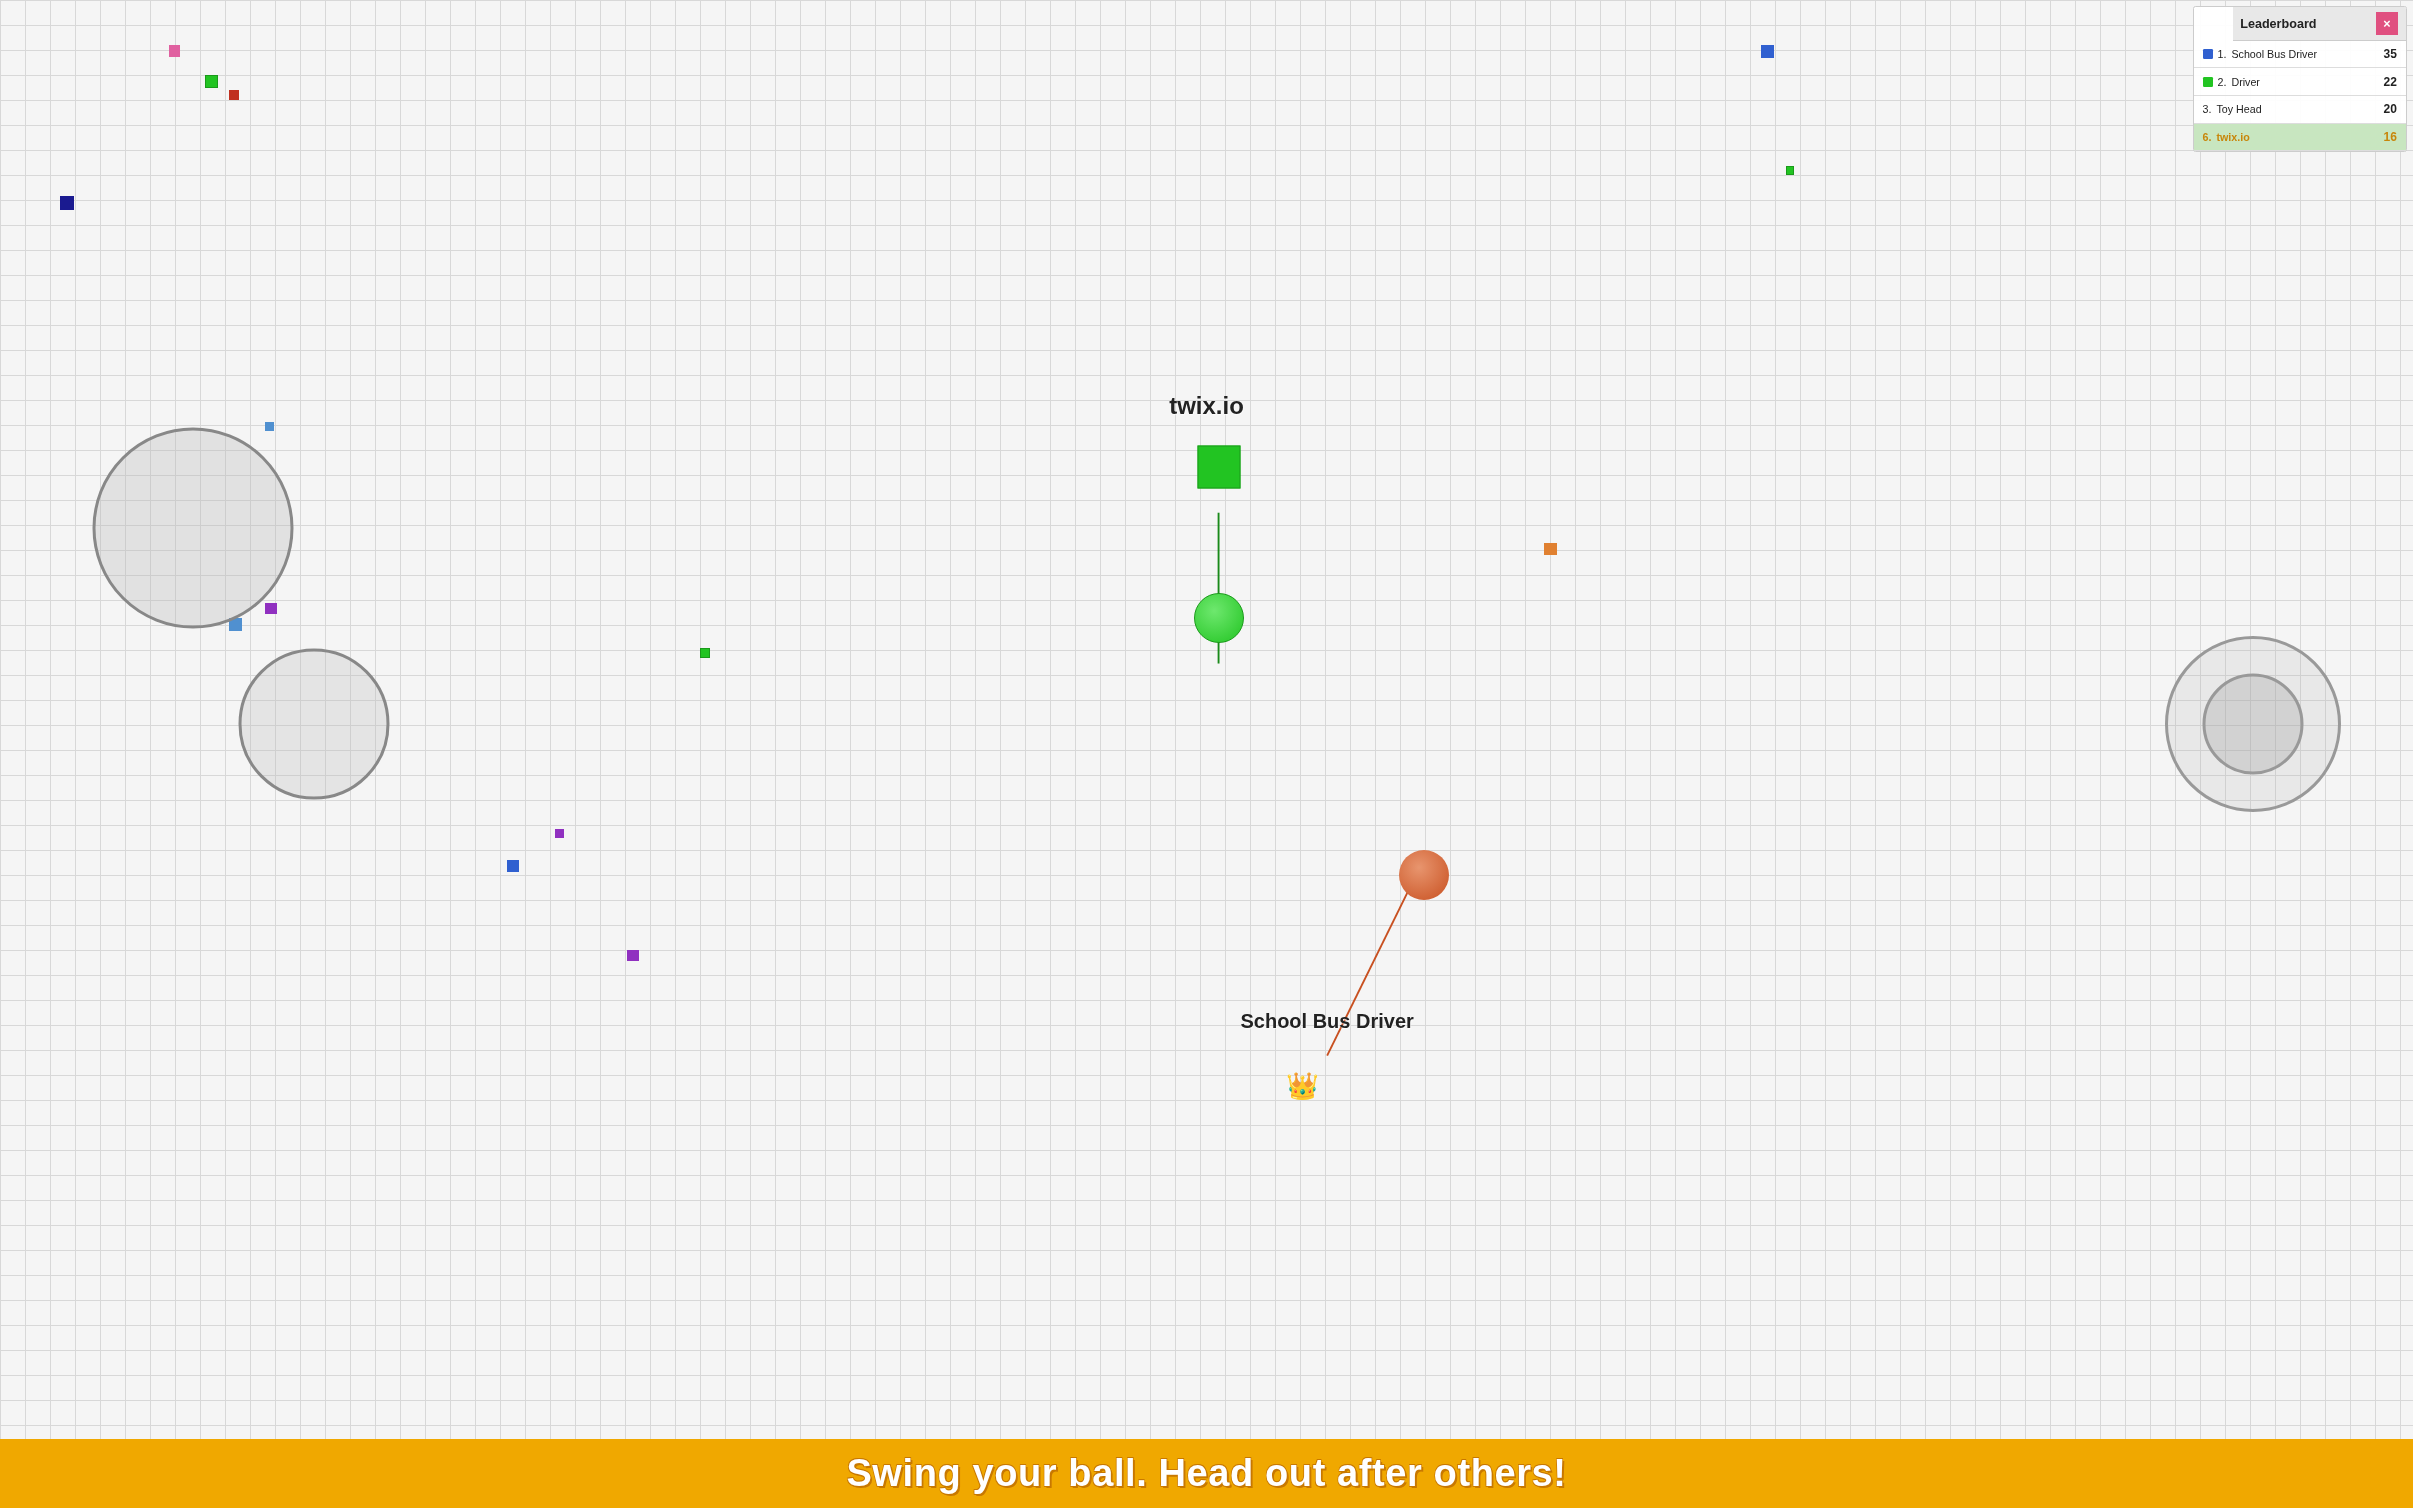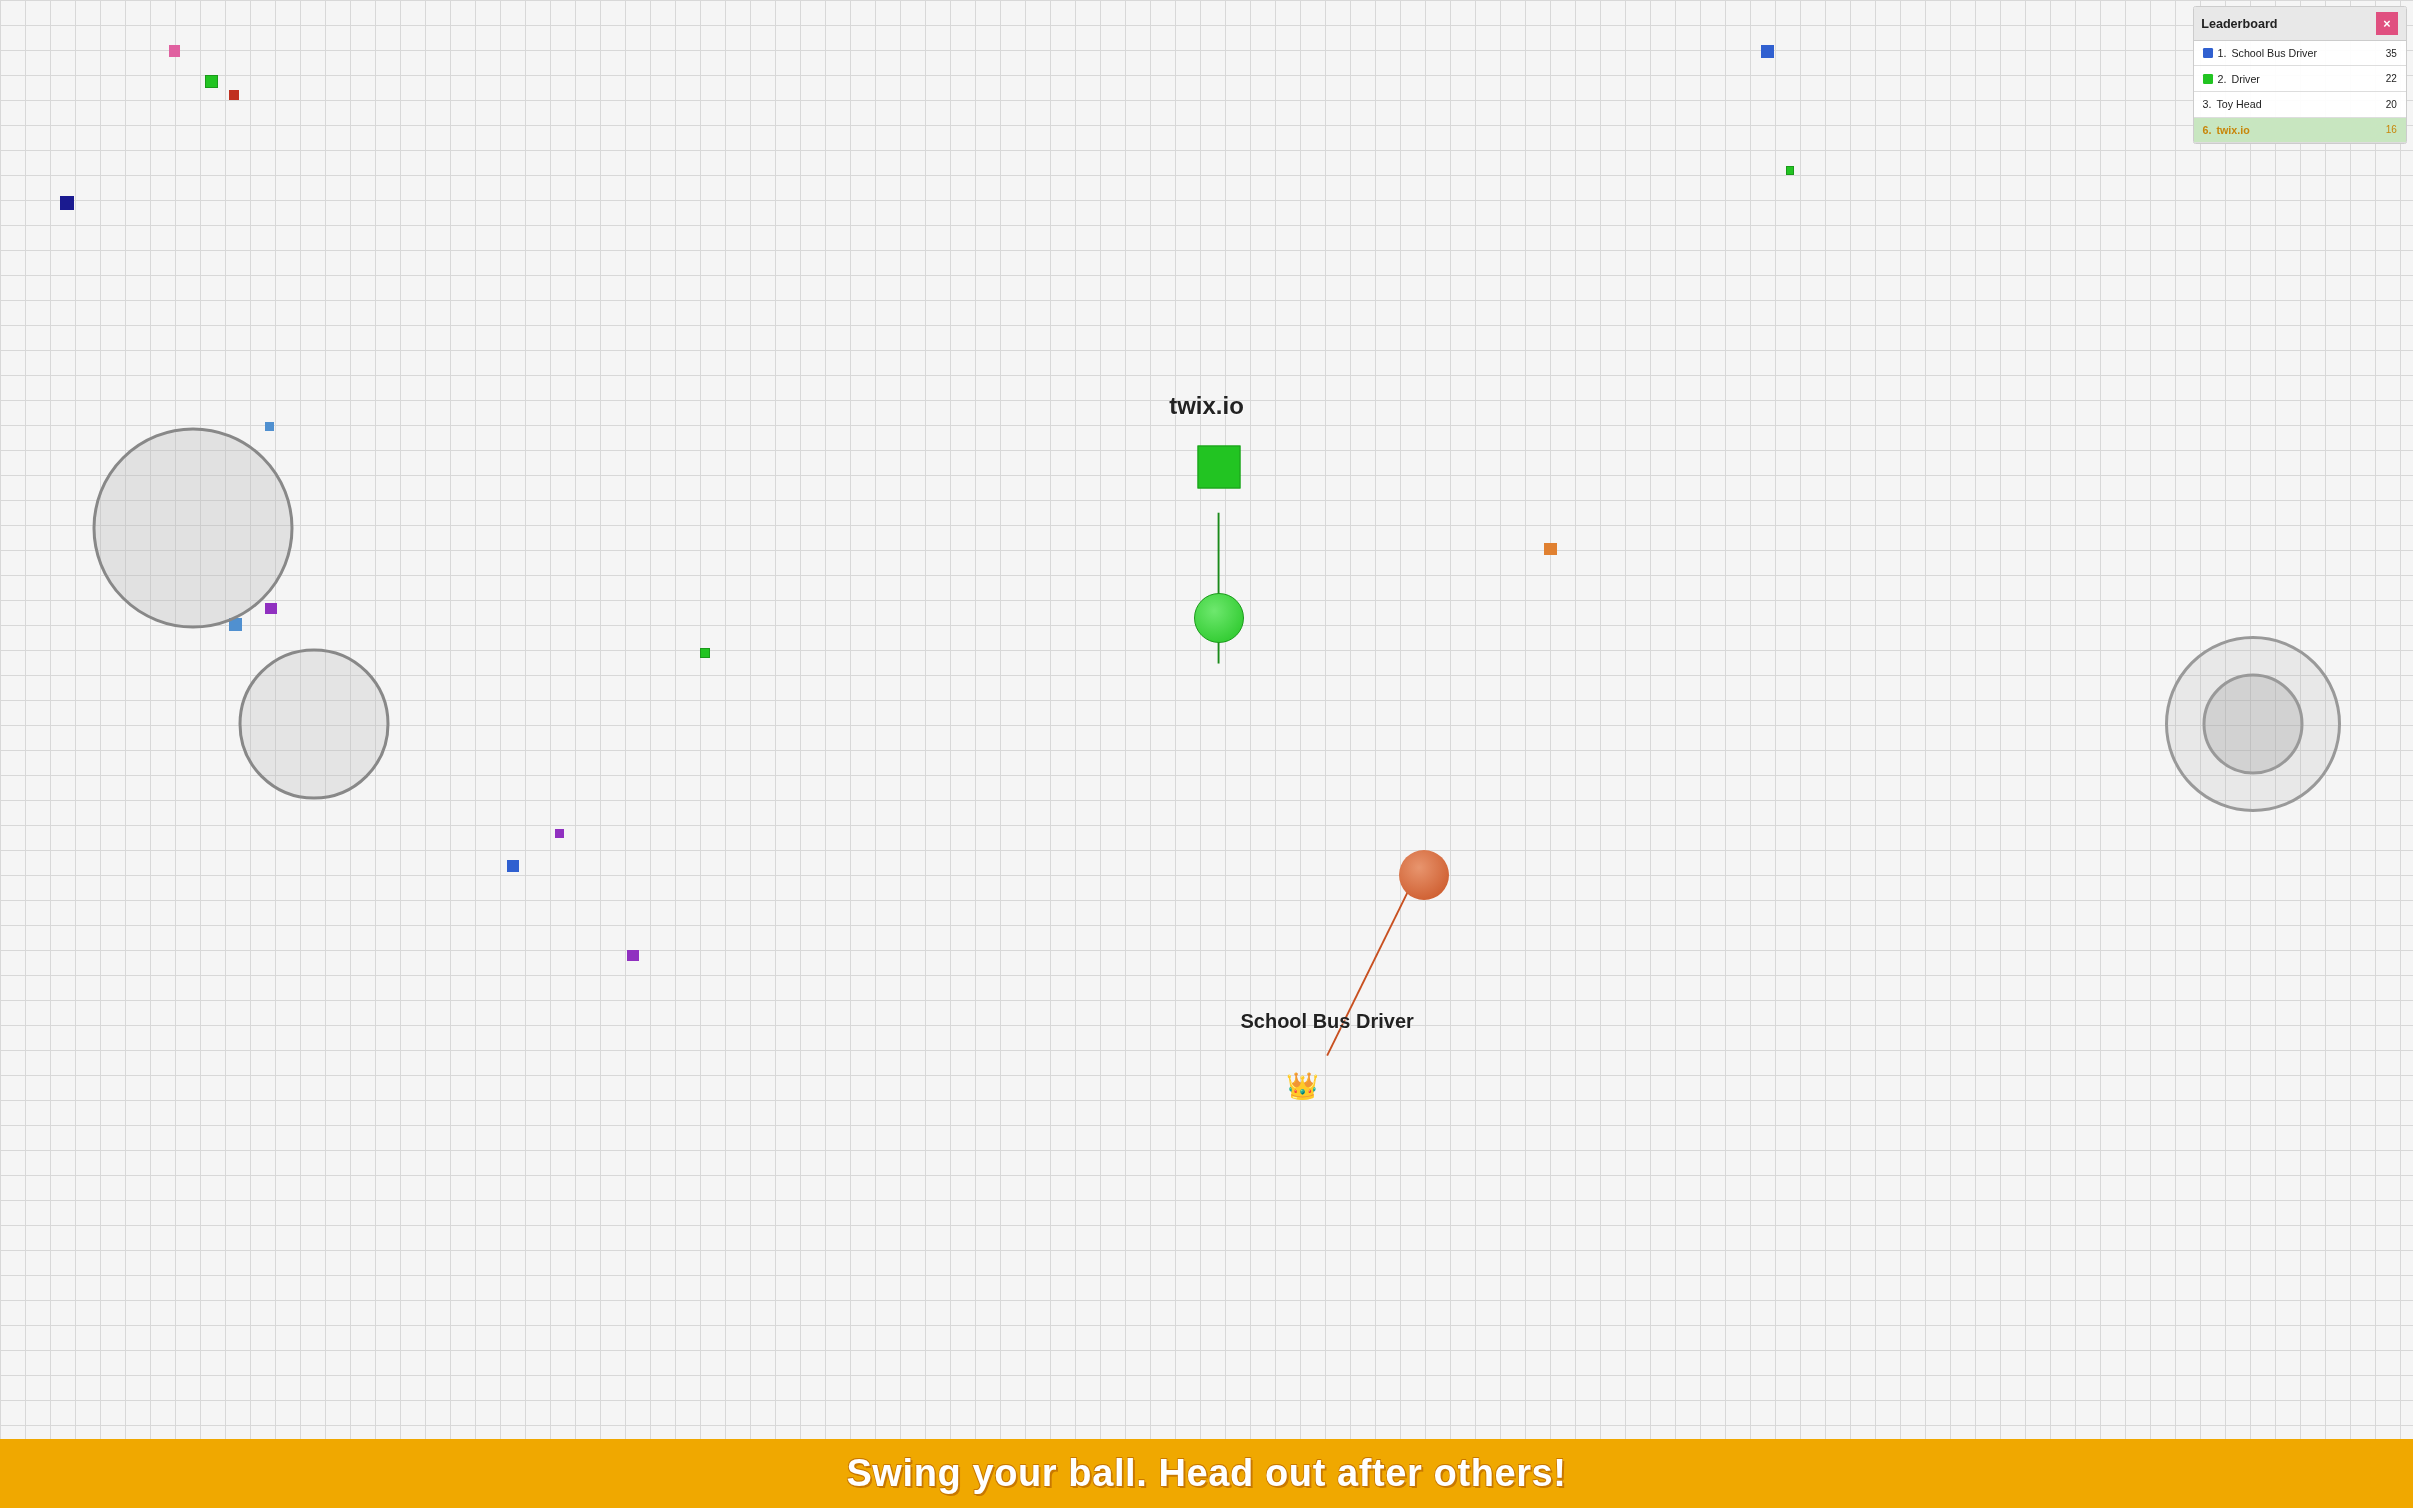--- a/index.html
+++ b/index.html
@@ -37,20 +37,21 @@
       overflow: hidden;
       font-family: Arial, sans-serif;
     }
     #leaderboard-header {
       display: flex;
       align-items: center;
       justify-content: space-between;
       background: #e8e8e8;
       padding: 5px 7.5px;
       border-bottom: 0.6px solid #ccc;
+      margin-left: 39px;
     }
     #leaderboard-title {
       font-size: 12.6px;
       font-weight: bold;
       color: #222;
     }
     #leaderboard-close-btn {
       width: 22.6px;
       height: 22.6px;
       background: #e05080;
@@ -79,22 +80,22 @@
       align-items: center;
       gap: 5px;
     }
     .lb-color-dot {
       width: 10px;
       height: 10px;
       border-radius: 1.3px;
       display: inline-block;
     }
     .lb-score {
-      font-weight: normal;
-      font-size: 10px;
+      font-weight: bold;
+      font-size: 12px;
     }
     
     .entity-label {
       position: absolute;
       font-family: Arial, sans-serif;
       font-weight: bold;
       color: #222;
       text-shadow: 0.6px 0.6px 1.3px rgba(255,255,255,0.8);
       pointer-events: none;
       white-space: nowrap;

